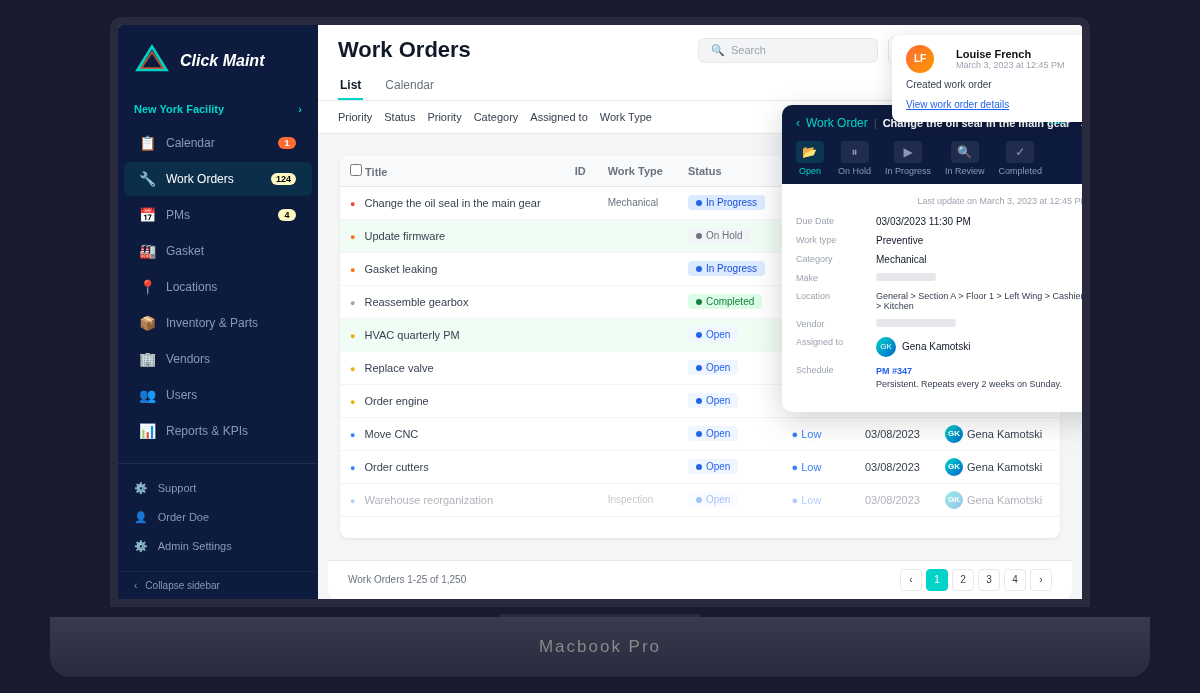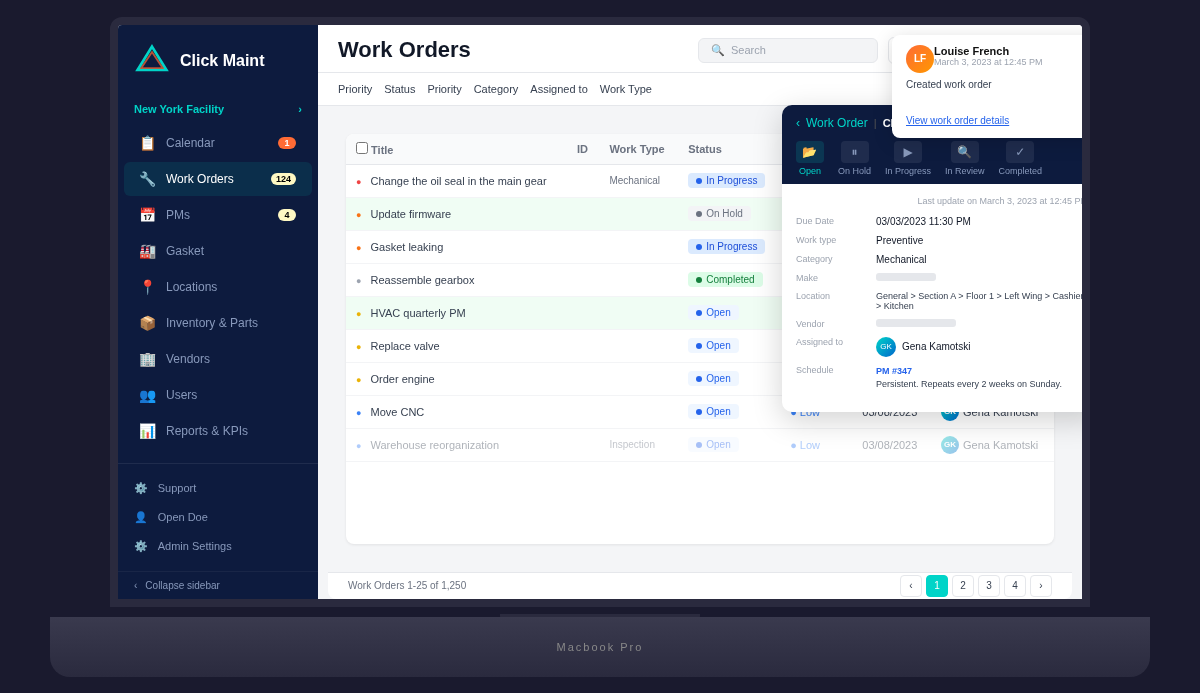--- a/index.html
+++ b/index.html
@@ -38,21 +38,21 @@
       width: 1100px;
       height: 60px;
       background: linear-gradient(180deg, #3a3a4e 0%, #2a2a3e 100%);
       border-radius: 0 0 20px 20px;
       display: flex;
       justify-content: center;
       align-items: center;
     }
     .laptop-base-label {
       color: #888;
-      font-size: 11px;
+      font-size: 17px;
       letter-spacing: 2px;
     }
     .laptop-notch {
       position: absolute;
       bottom: 55px;
       left: 50%;
       transform: translateX(-50%);
       width: 200px;
       height: 8px;
       background: #2a2a3e;
@@ -68,20 +68,21 @@
       display: flex;
       flex-direction: column;
       height: 100%;
     }
 
     .sidebar-logo {
       display: flex;
       align-items: center;
       gap: 10px;
       padding: 18px 16px;
+      font-style: italic;
     }
 
     .logo-icon {
       width: 36px;
       height: 36px;
     }
 
     .logo-text {
       font-size: 16px;
       font-weight: 700;
@@ -293,21 +294,21 @@
       gap: 10px;
       color: #6b7280;
       font-size: 14px;
     }
 
     
     .table-wrapper {
       flex: 1;
       overflow-y: auto;
       background: #fff;
-      margin: 28px;
+      margin: 22px;
       border-radius: 8px;
       box-shadow: 0 1px 3px rgba(0,0,0,0.08);
       position: relative;
     }
 
     table {
       width: 100%;
       border-collapse: collapse;
       font-size: 11px;
     }
@@ -370,21 +371,21 @@
       color: #fff;
       font-size: 8px;
       font-weight: 700;
     }
 
     
     .table-footer {
       display: flex;
       align-items: center;
       justify-content: space-between;
-      padding: 2px 20px;
+      padding: 8px 20px;
       background: #fff;
       border-top: 1px solid #e5e7eb;
       margin: 0 10px;
       border-radius: 0 0 8px 8px;
       font-size: 10px;
       color: #6b7280;
     }
 
     .pagination {
       display: flex;
@@ -420,40 +421,41 @@
       background: #fff;
       border-radius: 8px;
       padding: 10px 14px;
       box-shadow: 0 4px 20px rgba(0,0,0,0.15);
       width: 220px;
       z-index: 10;
     }
 
     .notif-header {
       display: flex;
-      gap: 0;
+      align-items: center;
+      gap: 22px;
       margin-bottom: 6px;
     }
 
     .notif-avatar {
       width: 28px;
       height: 28px;
       border-radius: 50%;
       background: linear-gradient(135deg, #ff6b35, #ff9800);
       display: flex;
       align-items: center;
       justify-content: center;
       color: #fff;
       font-size: 10px;
       font-weight: 700;
     }
 
     .notif-user { font-size: 11px; font-weight: 600; color: #111; }
     .notif-time { font-size: 9px; color: #9ca3af; }
-    .notif-text { font-size: 10px; color: #374151; margin-bottom: 20px; }
+    .notif-text { font-size: 10px; color: #374151; margin-bottom: 4px; }
     .notif-link { font-size: 10px; color: #2563eb; cursor: pointer; text-decoration: underline; }
 
     
     .side-panel {
       position: absolute;
       top: 80px;
       right: -20px;
       width: 320px;
       background: #fff;
       border-radius: 10px;
@@ -652,21 +654,21 @@
 
     </div>
         </div>
       <div class="sidebar-bottom">
         <div class="sidebar-bottom-item">
           <span>⚙️</span>
           <span>Support</span>
         </div>
         <div class="sidebar-bottom-item">
           <span>👤</span>
-          <span>Open Doe</span>
+          <span>Order Doe</span>
         </div>
         <div class="sidebar-bottom-item">
           <span>⚙️</span>
           <span>Admin Settings</span>
         </div>
       </div>
       <div class="collapse-sidebar">
         <span>‹</span>
         <span>Collapse sidebar</span>
       </div>
@@ -685,20 +687,24 @@
             <button class="kpi-btn">
               <span>📊</span>
               <span>KPIs</span>
             </button>
             <button class="add-btn">
               <span>+</span>
               <span>Work Order</span>
             </button>
           </div>
         </div>
+        <div class="tabs-row">
+          <span class="tab active">List</span>
+          <span class="tab">Calendar</span>
+        </div>
       </div>
 
       <div class="filters-row">
         <button class="filter-btn">Priority</button>
         <button class="filter-btn">Status</button>
         <button class="filter-btn">Priority</button>
         <button class="filter-btn">Category</button>
         <button class="filter-btn">Assigned to</button>
         <button class="filter-btn">Work Type</button>
         <div class="export-icons">
@@ -907,20 +913,44 @@
       </td>
       <td class="">03/08/2023</td>
       <td class="">
         <div class="assignee">
           <div class="avatar-sm">GK</div>
           <span>Gena Kamotski</span>
         </div>
       </td>
     </tr>
               <tr>
+      <td class="">
+        <span style="color:#3b82f6; margin-right:6px; font-size:9px;">●</span>
+        Order cutters
+      </td>
+      <td class=""></td>
+      <td class="work-type-cell "></td>
+      <td class="">
+        <span class="status-badge status-open">
+          <span style="width:6px;height:6px;border-radius:50%;background:#2563eb;display:inline-block;"></span>
+          Open
+        </span>
+      </td>
+      <td class="">
+        <span style="color:#3b82f6;">● Low</span>
+      </td>
+      <td class="">03/08/2023</td>
+      <td class="">
+        <div class="assignee">
+          <div class="avatar-sm">GK</div>
+          <span>Gena Kamotski</span>
+        </div>
+      </td>
+    </tr>
+              <tr>
       <td class="faded">
         <span style="color:#3b82f6; margin-right:6px; font-size:9px;">●</span>
         Warehouse reorganization
       </td>
       <td class="faded"></td>
       <td class="work-type-cell faded">Inspection</td>
       <td class="faded">
         <span class="status-badge status-open">
           <span style="width:6px;height:6px;border-radius:50%;background:#2563eb;display:inline-block;"></span>
           Open

